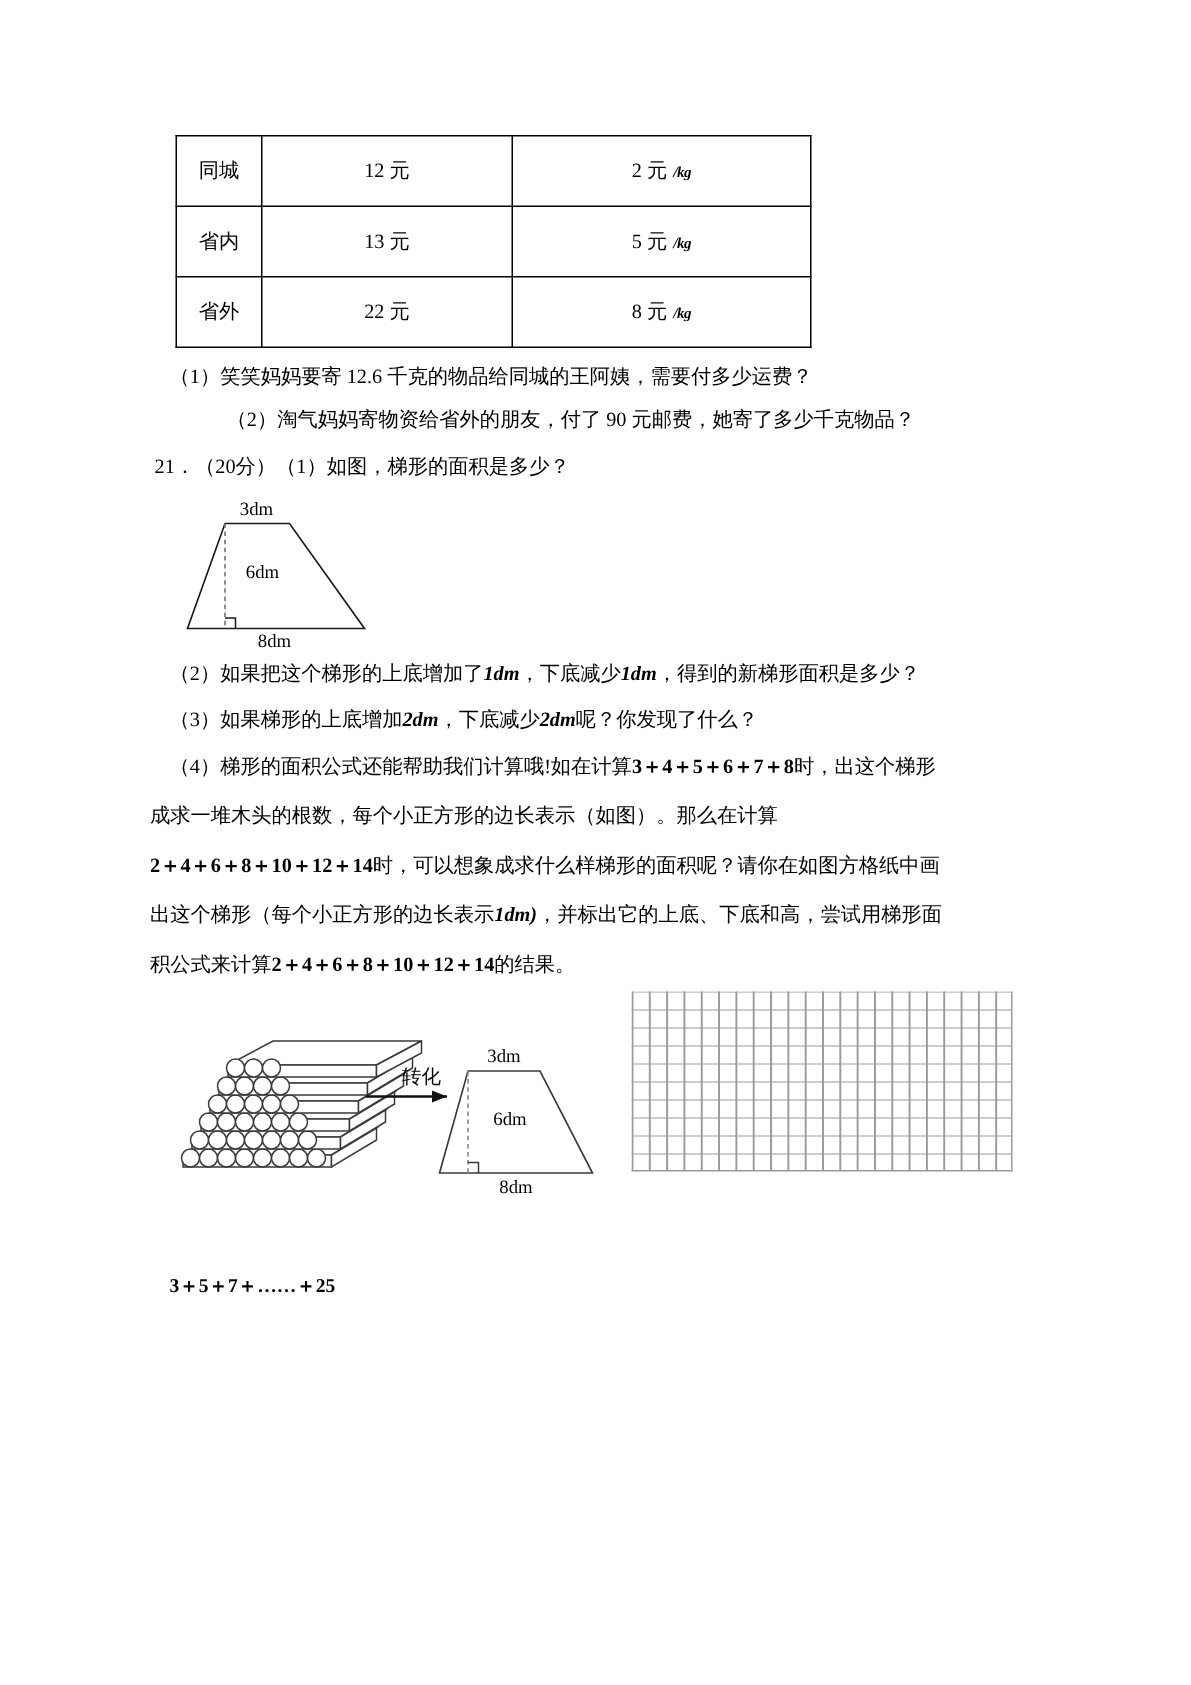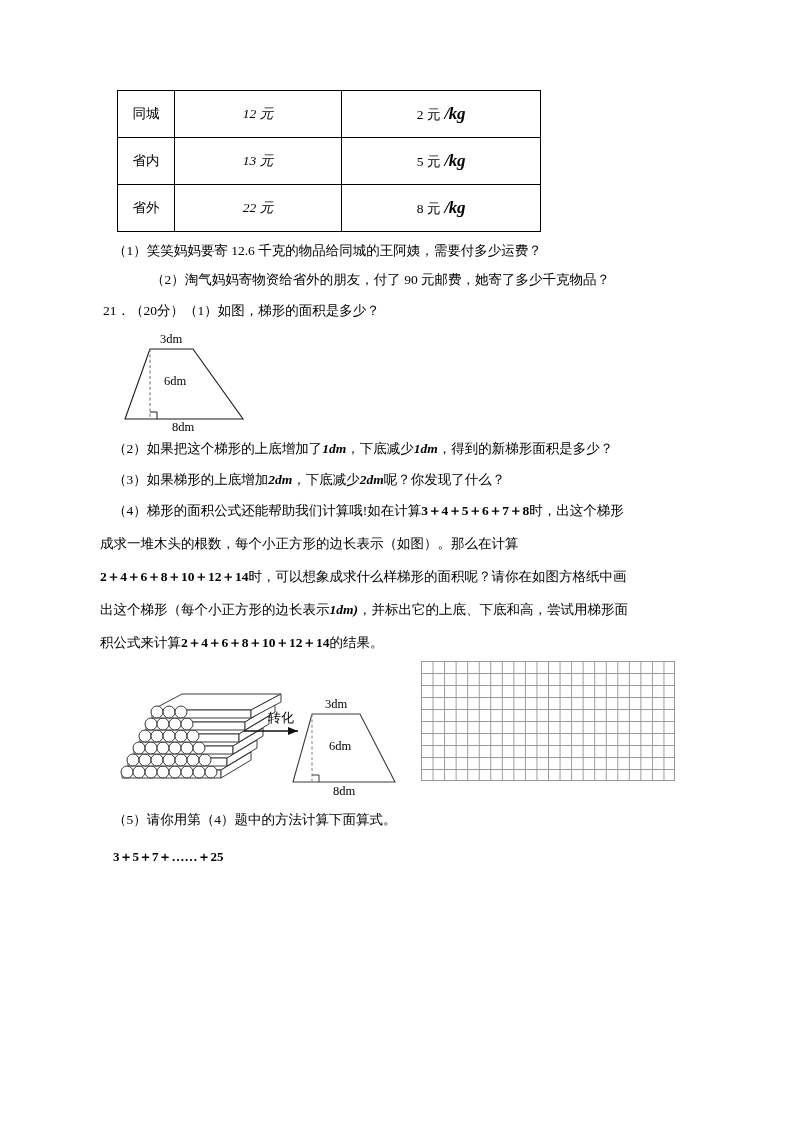--- a/index.html
+++ b/index.html
@@ -29,26 +29,26 @@
   }
   .fee-table td {
     border: 1.4px solid #000;
     height: 44px;
     text-align: center;
     vertical-align: middle;
     font-size: 13.5px;
     font-family: "Liberation Serif", "DejaVu Serif", serif;
   }
   .fee-table td.c-region { width: 54px; }
-  .fee-table td.c-base   { width: 164px; font-style: italic; }
+  .fee-table td.c-base   { width: 164px; }
   .fee-table td.c-rate   { width: 196px; }
   .unit-kg {
     font-weight: bold;
     font-style: italic;
-    font-size: 17px;
+    font-size: 10px;
     letter-spacing: -0.3px;
     margin-left: 4px;
   }
 
   
   .q-line {
     position: absolute;
     font-size: 13.5px;
     line-height: 1.2;
     white-space: nowrap;
@@ -242,17 +242,16 @@
       <line x1="22" y1="24" x2="22" y2="92" stroke="#888" stroke-width="1.1" stroke-dasharray="3,2.4"></line>
       <polyline points="22,85 29,85 29,92" fill="none" stroke="#3a3a3a" stroke-width="1"></polyline>
       <text x="46" y="18" font-family="Liberation Serif, serif" font-size="12.5" text-anchor="middle" fill="#000">3dm</text>
       <text x="50" y="60" font-family="Liberation Serif, serif" font-size="12.5" text-anchor="middle" fill="#000">6dm</text>
       <text x="54" y="105" font-family="Liberation Serif, serif" font-size="12.5" text-anchor="middle" fill="#000">8dm</text>
     </svg>
   </div>
 
   <div class="grid-paper"></div>
 
-  <div class="q-line" style="left:113px; top:812px;">（5）请你用第（4）题中的方法计算下面算式。</div>
 
   <div class="q-line bold-math" style="left:113px; top:849px; font-size:13px;">3＋5＋7＋……＋25</div>
 
 </div>
 
 </body></html>

